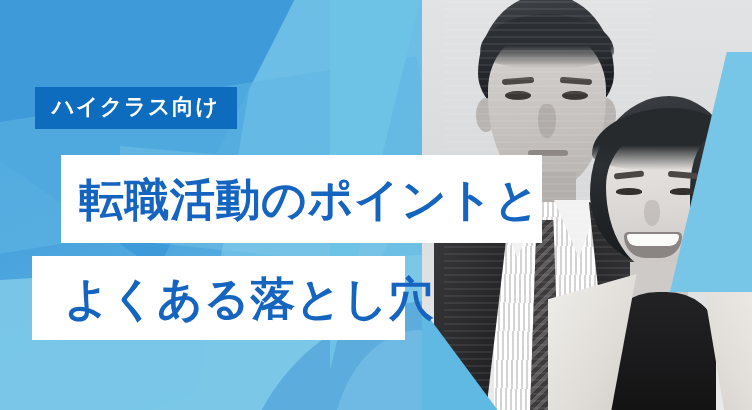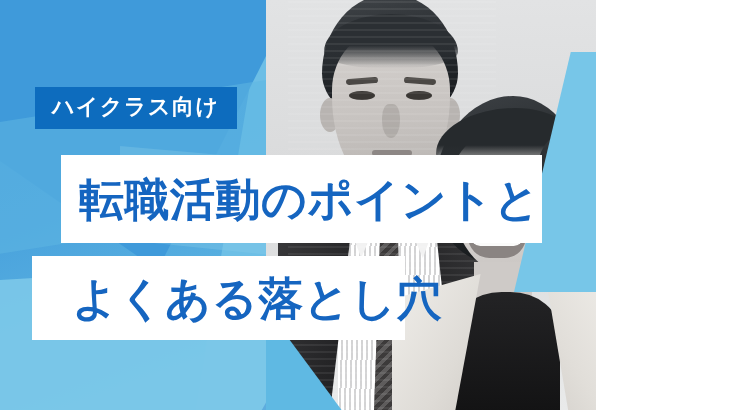--- a/index.html
+++ b/index.html
@@ -6,21 +6,21 @@
     margin: 0;
     padding: 0;
     background: #ffffff;
   }
   body {
     font-family: "Liberation Sans", "DejaVu Sans", sans-serif;
   }
 
   .banner {
     position: relative;
-    width: 596px;
+    width: 752px;
     height: 410px;
     overflow: hidden;
     background: #3f9ada;
   }
 
   
   .bg-layer {
     position: absolute;
     inset: 0;
     overflow: hidden;
@@ -472,21 +472,21 @@
     height: 88px;
     padding-left: 18px;
     box-sizing: border-box;
     margin-left: 29px;
   }
   .title-line-2 {
     left: 32px;
     top: 256px;
     width: 373px;
     height: 84px;
-    padding-left: 40px;
+    padding-left: 32px;
     box-sizing: border-box;
   }
 </style>
 </head>
 <body>
 
 <div class="banner">
 
   <div class="bg-layer">
     <div class="bg-base"></div>

